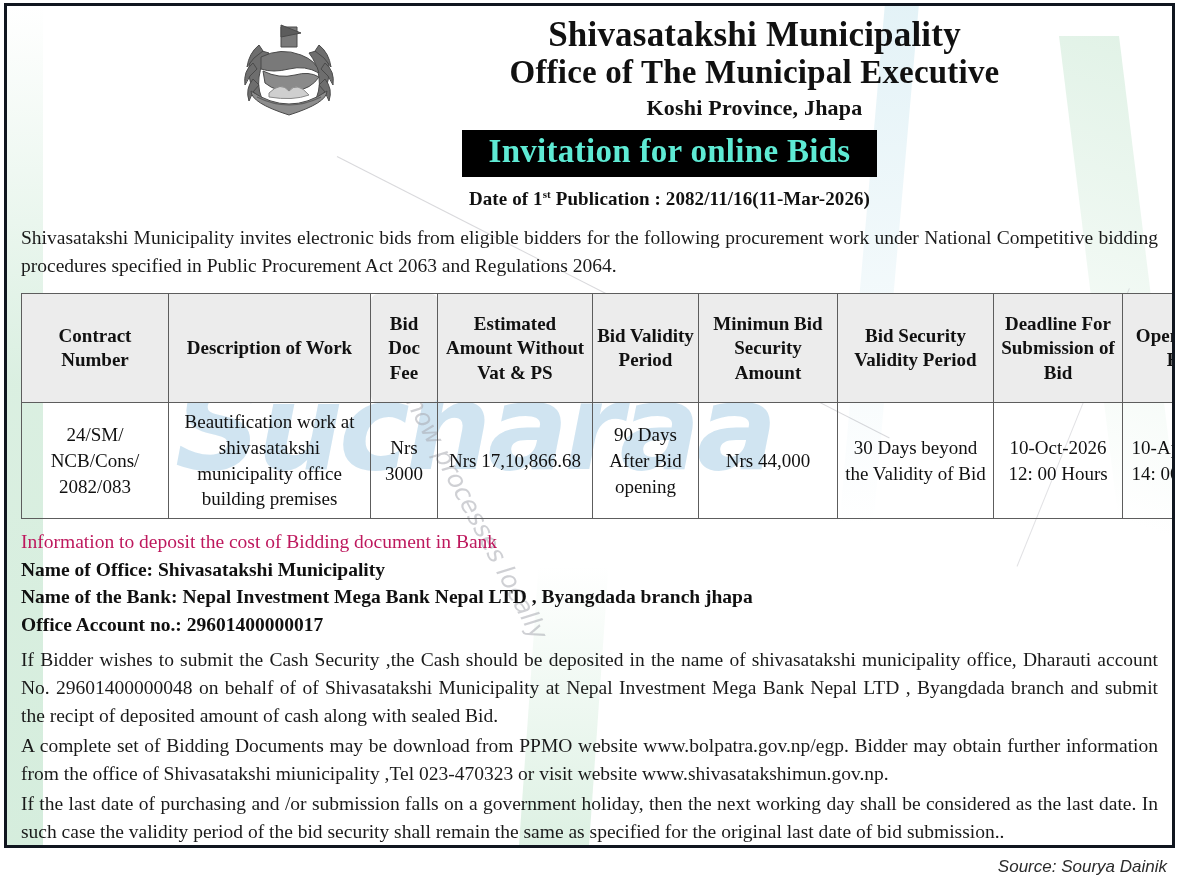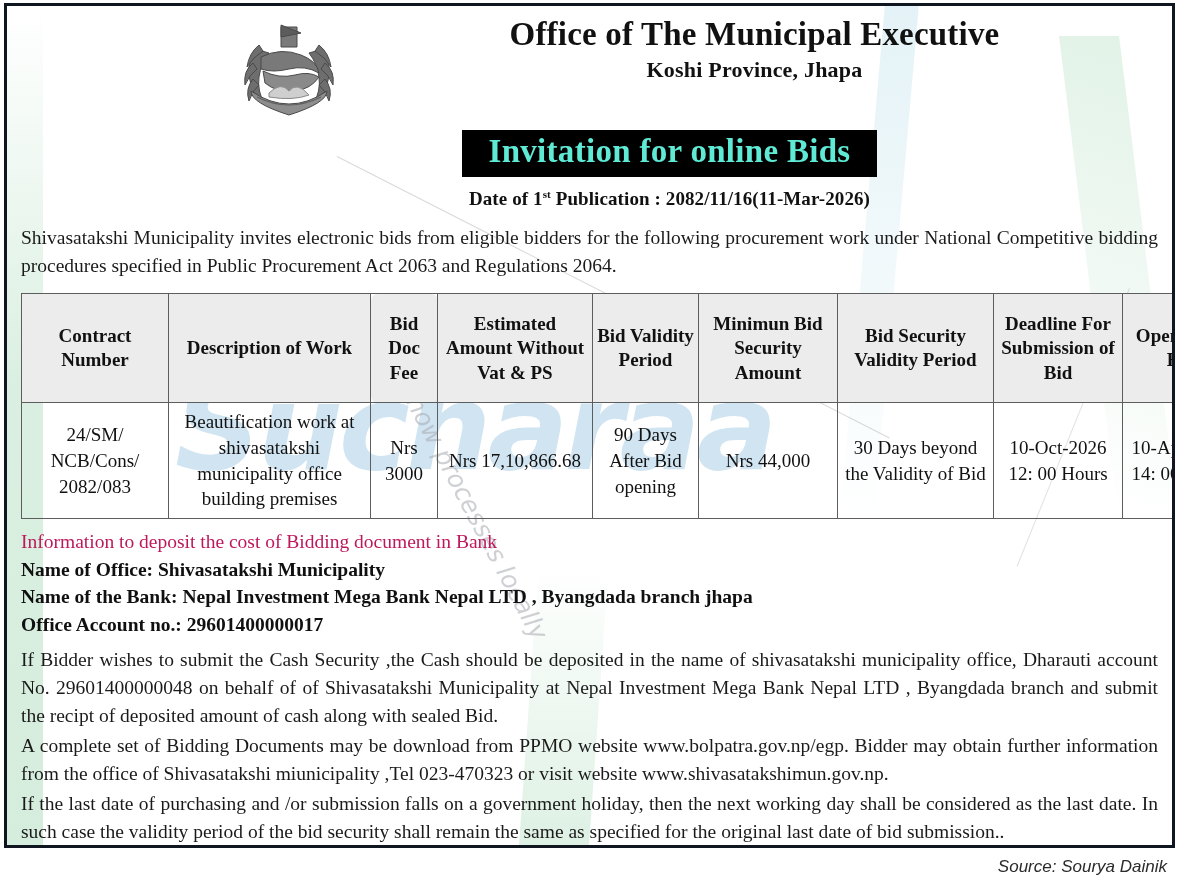--- a/index.html
+++ b/index.html
@@ -299,20 +299,21 @@
 
             <path d="M34 74 Q46 62 54 72 Q62 62 74 76 Q58 82 34 78 Z" fill="#cfcfcf" stroke="#8a8a8a"></path>
 
             <path d="M16 72 Q54 98 92 72 Q92 84 54 96 Q16 84 16 72 Z" fill="#8d8d8d"></path>
             <path d="M22 78 Q54 94 86 78" fill="none" stroke="#5f5f5f" stroke-width="1.2"></path>
           </g>
         </svg>
       </div>
 
       <div class="mast-text">
+        <div class="org-name">Shivasatakshi Municipality</div>
         <div class="org-sub">Office of The Municipal Executive</div>
         <div class="org-place">Koshi Province, Jhapa</div>
       </div>
     </div>
 
     <div class="banner-wrap">
       <div class="banner">Invitation for online Bids</div>
     </div>
 
     <div class="pub-date"><span>Date of 1</span><sup>st</sup><span> Publication : 2082/11/16(11-Mar-2026)</span></div>

